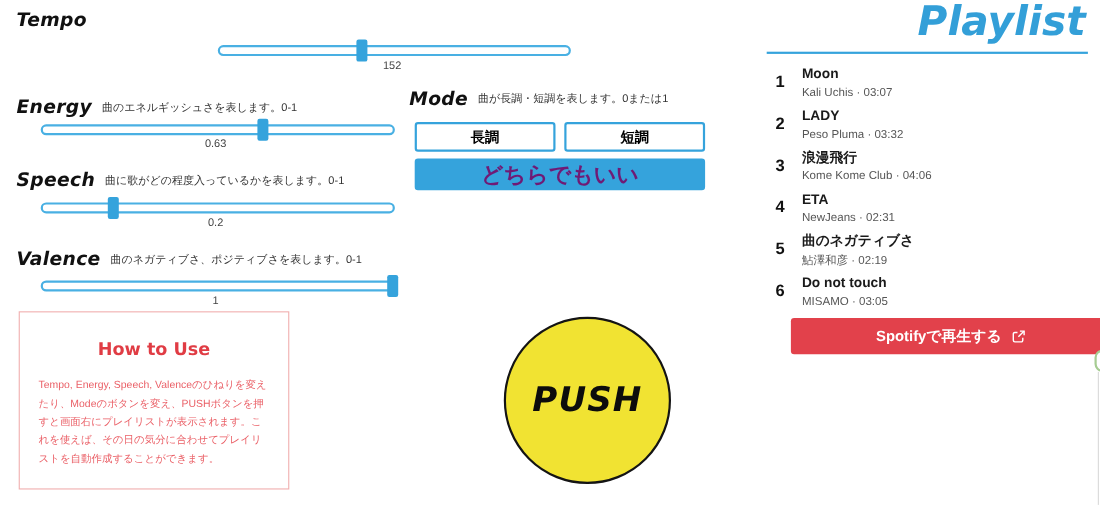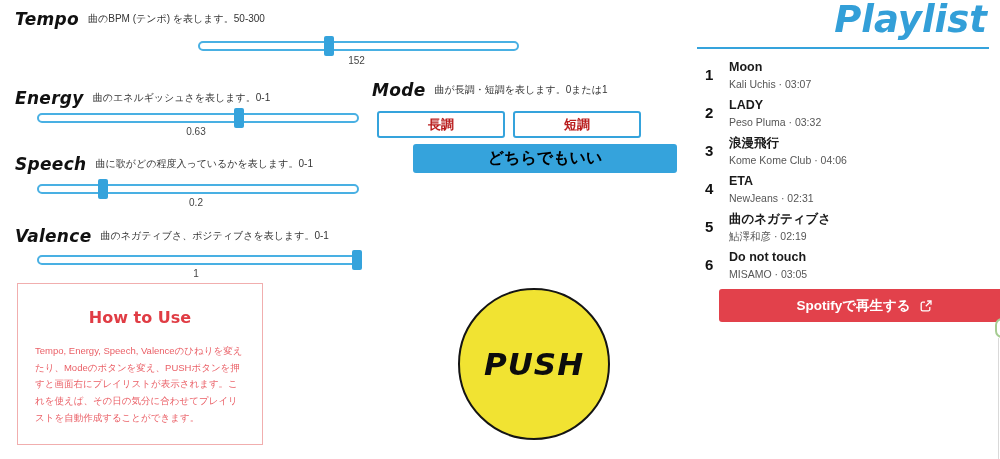--- a/index.html
+++ b/index.html
@@ -10,22 +10,22 @@
   .sec-head{display:flex;align-items:center;gap:9px;white-space:nowrap;}
   .sec-label{font-family:"DejaVu Sans","Liberation Sans",sans-serif;font-size:17px;font-weight:bold;font-style:italic;color:#111;letter-spacing:.3px;}
   .sec-desc{font-size:10px;color:#333;}
 
   
   .slider-track{position:absolute;height:6px;background:#fff;border:2px solid #49b0e3;border-radius:6px;cursor:pointer;}
   .slider-handle{position:absolute;top:50%;transform:translateY(-50%);width:10px;height:20px;background:#35a3dc;border-radius:2px;cursor:grab;}
   .slider-value{position:absolute;font-size:10px;color:#444;text-align:center;}
 
   
-  .mode-btn{position:absolute;height:27px;box-sizing:border-box;border:2px solid #35a3dc;background:#fff;color:#b91c1c;font-size:13px;font-weight:bold;border-radius:3px;display:flex;align-items:center;justify-content:center;cursor:pointer;font-family:inherit;}
-  .mode-btn.filled{background:#35a3dc;color:#000000;border-color:#35a3dc;height:29px;font-size:16px;margin-left:36px;}
+  .mode-btn{position:absolute;height:27px;box-sizing:border-box;border:2px solid #35a3dc;background:#fff;color:#000000;font-size:13px;font-weight:bold;border-radius:3px;display:flex;align-items:center;justify-content:center;cursor:pointer;font-family:inherit;}
+  .mode-btn.filled{background:#35a3dc;color:#701a75;border-color:#35a3dc;height:29px;font-size:20px;}
 
   
   .howto-box{box-sizing:border-box;border:1px solid #f1aeae;background:#fff;}
   .howto-title{margin-top:24px;text-align:center;font-size:16px;font-weight:bold;color:#e03c44;font-family:"DejaVu Sans","Liberation Sans",sans-serif;}
   .howto-body{margin:16px 17px 0 17px;font-size:9.5px;line-height:1.75;color:#ea5f66;}
 
   
   .push-circle{box-sizing:border-box;width:152px;height:152px;border-radius:50%;background:#f1e332;border:2px solid #141414;display:flex;align-items:center;justify-content:center;cursor:pointer;}
   .push-label{font-family:"DejaVu Sans","Liberation Sans",sans-serif;font-size:31px;font-weight:bold;font-style:italic;color:#0c0c0c;letter-spacing:1px;}
 
@@ -39,21 +39,20 @@
   .spotify-btn{box-sizing:border-box;background:#e2414b;border:none;border-radius:3px;color:#fff;font-size:13.5px;font-weight:bold;display:flex;align-items:center;justify-content:center;gap:9px;cursor:pointer;width:100%;height:100%;font-family:inherit;}
 
   .embed-corner{box-sizing:border-box;border:2px solid #a6cc92;border-radius:9px;background:#fff;}
   .embed-edge{background:#d9d9d9;}
 </style>
 </head>
 <body>
 
 <div class="abs sec-head" style="left:15px;top:9px;">
   <span class="sec-label">Tempo</span>
-  <span class="sec-desc">曲のBPM (テンポ) を表します。50-300</span>
 </div>
 <div class="slider-track" style="left:198px;top:41px;width:317px;">
   <div class="slider-handle" style="left: calc(40.8% - 5px);"></div>
 </div>
 <div class="slider-value" style="left:198px;top:55px;width:317px;">152</div>
 
 <div class="abs sec-head" style="left:15px;top:88px;">
   <span class="sec-label">Energy</span>
   <span class="sec-desc">曲のエネルギッシュさを表します。0-1</span>
 </div>

